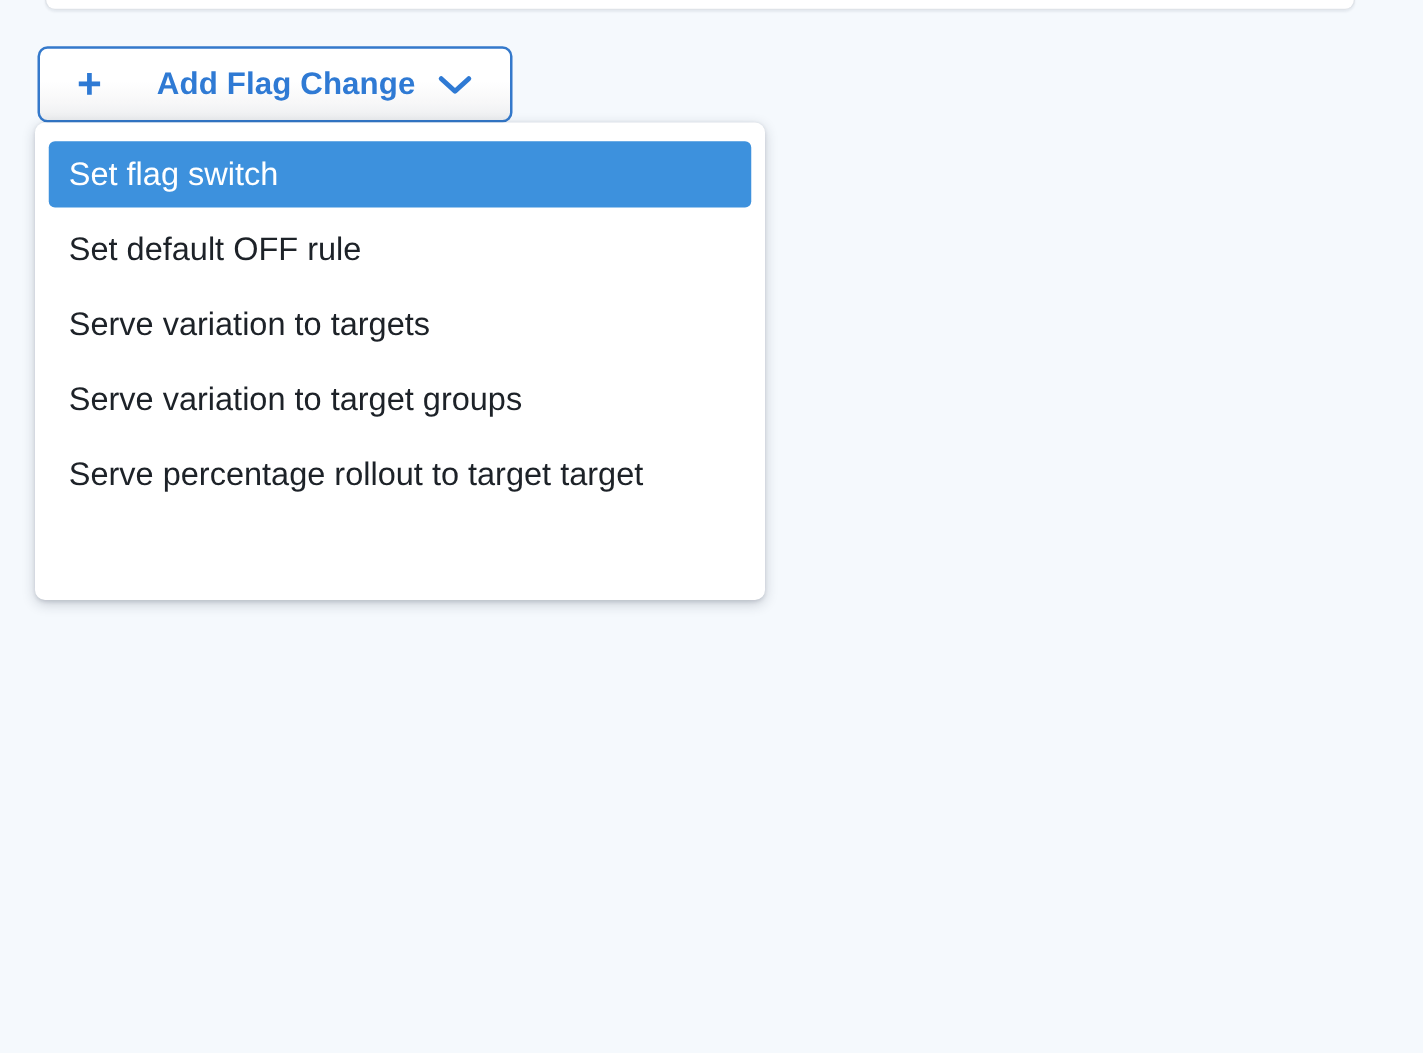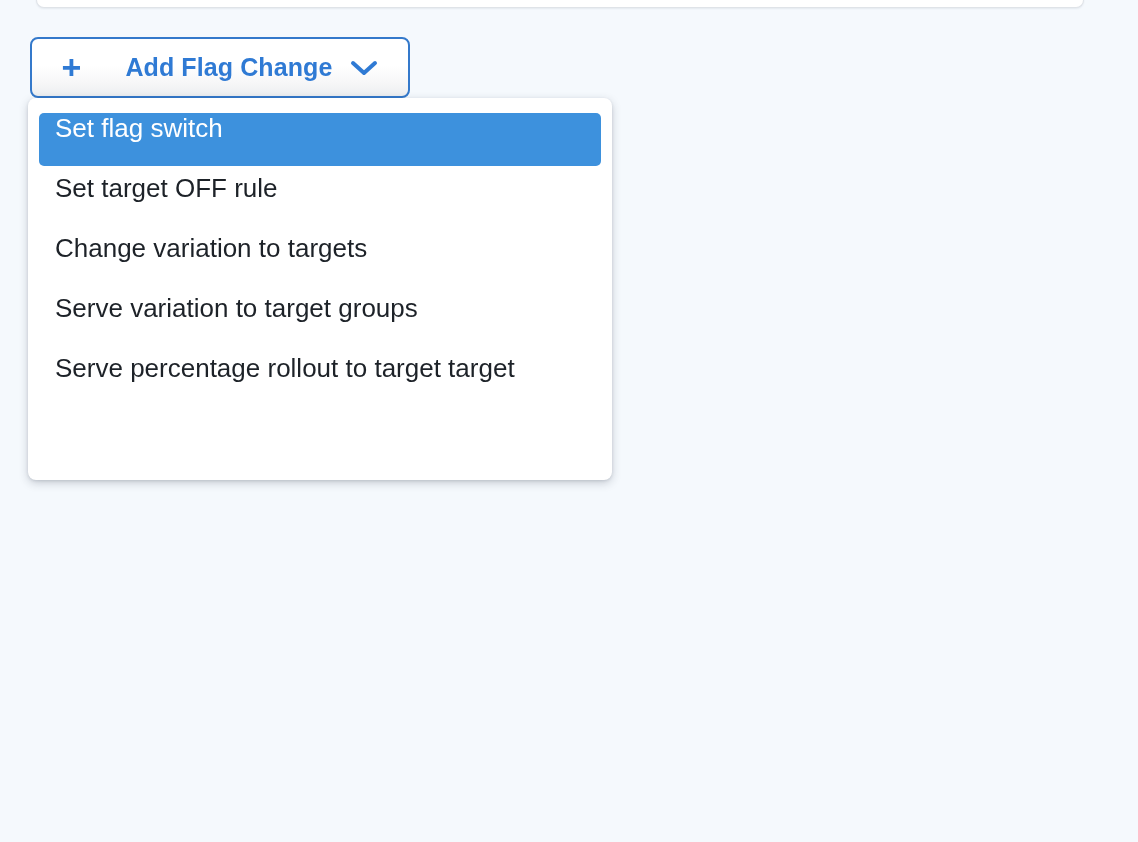--- a/index.html
+++ b/index.html
@@ -81,20 +81,21 @@
     height: 382px;
     background: #ffffff;
     border-radius: 8px;
     box-shadow: 0 3px 10px rgba(35, 45, 65, 0.22), 0 1px 3px rgba(35, 45, 65, 0.12);
     box-sizing: border-box;
     padding: 15px 11px 18px 11px;
   }
   .menu-item {
     height: 53px;
     display: flex;
+    align-items: center;
     padding: 0 16px;
     box-sizing: border-box;
     border-radius: 5px;
     font-size: 26px;
     color: #1d2228;
     white-space: nowrap;
     cursor: pointer;
     margin-bottom: 7px;
   }
   .menu-item:last-child { margin-bottom: 0; }
@@ -116,24 +117,24 @@
       <path d="M3 4 L14 14 L25 4" fill="none" stroke="#2f7ad4" stroke-width="4" stroke-linecap="round" stroke-linejoin="round"></path>
     </svg>
   </span>
 </div>
 
 <div id="flag-change-menu">
   <div class="menu-item selected">
     <span>Set flag switch</span>
   </div>
   <div class="menu-item">
-    <span>Set target OFF rule</span>
+    <span>Set default OFF rule</span>
   </div>
   <div class="menu-item">
-    <span>Change variation to targets</span>
+    <span>Serve variation to targets</span>
   </div>
   <div class="menu-item">
     <span>Serve variation to target groups</span>
   </div>
   <div class="menu-item">
     <span>Serve percentage rollout to target target</span>
   </div>
 </div>
 
 </body></html>

